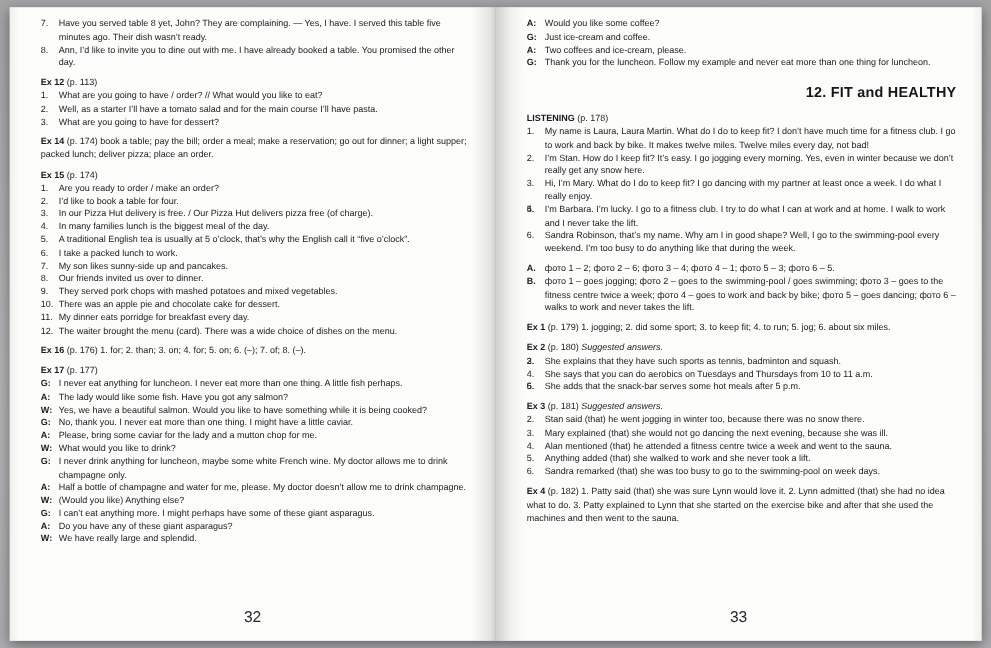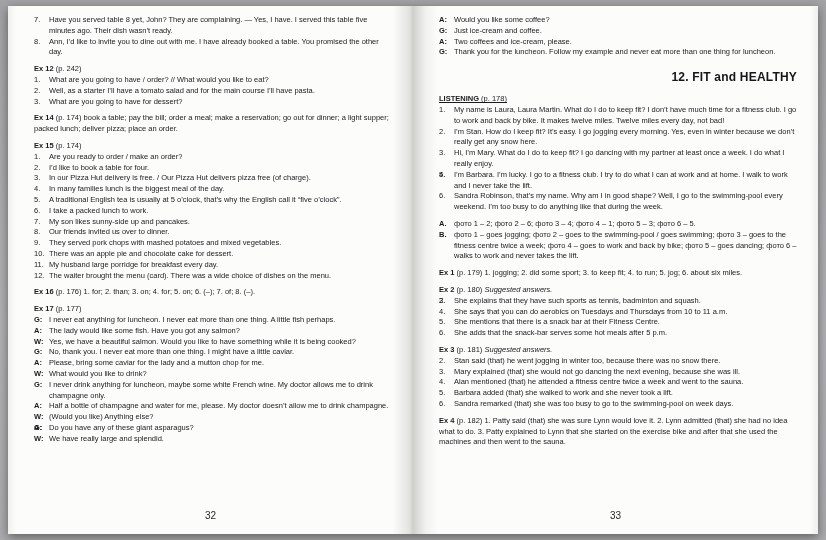--- a/index.html
+++ b/index.html
@@ -21,68 +21,68 @@
     font-size:7.5px;line-height:10.8px;color:#1b1b1d;
   }
   .block{position:relative;}
   .item,.dialog,.lettered{padding-left:15px;}
   .label{position:absolute;left:0;top:0;}
   .dialog .label,.lettered .label{font-weight:bold;}
   .b{font-weight:bold;}
   .i{font-style:italic;}
   .gap{margin-top:6px;}
   .ex{margin-top:6px;}
-  .section{margin-top:5px;text-decoration:underline;}
+  .section{margin-top:5px;}
   .chapter{
     font-size:12px;font-weight:bold;text-align:right;
     margin:11px 0 9px 0;line-height:16px;letter-spacing:.2px;color:#161618;
   }
   .page-number{
     position:absolute;bottom:13px;left:0;width:100%;
-    text-align:center;font-size:10px;color:#29292b;
+    text-align:center;font-size:13px;color:#29292b;
   }
 </style>
 </head>
 <body>
 
 <div class="spread">
   <div class="page page-left">
     <div class="content">
         <div class="block item"><span class="label">7.</span><span>Have you served table 8 yet, John? They are complaining. — Yes, I have. I served this table five minutes ago. Their dish wasn’t ready.</span></div>
         <div class="block item"><span class="label">8.</span><span>Ann, I’d like to invite you to dine out with me. I have already booked a table. You promised the other day.</span></div>
-        <div class="block ex"><span class="b">Ex 12</span><span> (p. 242)</span></div>
+        <div class="block ex"><span class="b">Ex 12</span><span> (p. 113)</span></div>
         <div class="block item"><span class="label">1.</span><span>What are you going to have / order? // What would you like to eat?</span></div>
         <div class="block item"><span class="label">2.</span><span>Well, as a starter I’ll have a tomato salad and for the main course I’ll have pasta.</span></div>
         <div class="block item"><span class="label">3.</span><span>What are you going to have for dessert?</span></div>
         <div class="block ex"><span class="b">Ex 14</span><span> (p. 174) book a table; pay the bill; order a meal; make a reservation; go out for dinner; a light supper; packed lunch; deliver pizza; place an order.</span></div>
         <div class="block ex"><span class="b">Ex 15</span><span> (p. 174)</span></div>
         <div class="block item"><span class="label">1.</span><span>Are you ready to order / make an order?</span></div>
         <div class="block item"><span class="label">2.</span><span>I’d like to book a table for four.</span></div>
         <div class="block item"><span class="label">3.</span><span>In our Pizza Hut delivery is free. / Our Pizza Hut delivers pizza free (of charge).</span></div>
         <div class="block item"><span class="label">4.</span><span>In many families lunch is the biggest meal of the day.</span></div>
         <div class="block item"><span class="label">5.</span><span>A traditional English tea is usually at 5 o’clock, that’s why the English call it “five o’clock”.</span></div>
         <div class="block item"><span class="label">6.</span><span>I take a packed lunch to work.</span></div>
         <div class="block item"><span class="label">7.</span><span>My son likes sunny-side up and pancakes.</span></div>
         <div class="block item"><span class="label">8.</span><span>Our friends invited us over to dinner.</span></div>
         <div class="block item"><span class="label">9.</span><span>They served pork chops with mashed potatoes and mixed vegetables.</span></div>
         <div class="block item"><span class="label">10.</span><span>There was an apple pie and chocolate cake for dessert.</span></div>
-        <div class="block item"><span class="label">11.</span><span>My husband large porridge for breakfast every day.</span></div>
+        <div class="block item"><span class="label">11.</span><span>My dinner eats porridge for breakfast every day.</span></div>
         <div class="block item"><span class="label">12.</span><span>The waiter brought the menu (card). There was a wide choice of dishes on the menu.</span></div>
         <div class="block ex"><span class="b">Ex 16</span><span> (p. 176) 1. for; 2. than; 3. on; 4. for; 5. on; 6. (–); 7. of; 8. (–).</span></div>
         <div class="block ex"><span class="b">Ex 17</span><span> (p. 177)</span></div>
         <div class="block dialog"><span class="label">G:</span><span>I never eat anything for luncheon. I never eat more than one thing. A little fish perhaps.</span></div>
         <div class="block dialog"><span class="label">A:</span><span>The lady would like some fish. Have you got any salmon?</span></div>
         <div class="block dialog"><span class="label">W:</span><span>Yes, we have a beautiful salmon. Would you like to have something while it is being cooked?</span></div>
         <div class="block dialog"><span class="label">G:</span><span>No, thank you. I never eat more than one thing. I might have a little caviar.</span></div>
         <div class="block dialog"><span class="label">A:</span><span>Please, bring some caviar for the lady and a mutton chop for me.</span></div>
         <div class="block dialog"><span class="label">W:</span><span>What would you like to drink?</span></div>
         <div class="block dialog"><span class="label">G:</span><span>I never drink anything for luncheon, maybe some white French wine. My doctor allows me to drink champagne only.</span></div>
         <div class="block dialog"><span class="label">A:</span><span>Half a bottle of champagne and water for me, please. My doctor doesn’t allow me to drink champagne.</span></div>
         <div class="block dialog"><span class="label">W:</span><span>(Would you like) Anything else?</span></div>
-        <div class="block dialog"><span class="label">G:</span></div>
+        <div class="block dialog"><span class="label">G:</span><span>I can’t eat anything more. I might perhaps have some of these giant asparagus.</span></div>
         <div class="block dialog"><span class="label">A:</span><span>Do you have any of these giant asparagus?</span></div>
         <div class="block dialog"><span class="label">W:</span><span>We have really large and splendid.</span></div>
       </div>
     <div class="page-number">32</div>
   </div>
   <div class="page page-right">
     <div class="content">
         <div class="block dialog"><span class="label">A:</span><span>Would you like some coffee?</span></div>
         <div class="block dialog"><span class="label">G:</span><span>Just ice-cream and coffee.</span></div>
         <div class="block dialog"><span class="label">A:</span><span>Two coffees and ice-cream, please.</span></div>
@@ -95,25 +95,25 @@
         <div class="block item"><span class="label">4.</span></div>
         <div class="block item"><span class="label">5.</span><span>I’m Barbara. I’m lucky. I go to a fitness club. I try to do what I can at work and at home. I walk to work and I never take the lift.</span></div>
         <div class="block item"><span class="label">6.</span><span>Sandra Robinson, that’s my name. Why am I in good shape? Well, I go to the swimming-pool every weekend. I’m too busy to do anything like that during the week.</span></div>
         <div class="block lettered gap"><span class="label">A.</span><span>фото 1 – 2; фото 2 – 6; фото 3 – 4; фото 4 – 1; фото 5 – 3; фото 6 – 5.</span></div>
         <div class="block lettered"><span class="label">B.</span><span>фото 1 – goes jogging; фото 2 – goes to the swimming-pool / goes swimming; фото 3 – goes to the fitness centre twice a week; фото 4 – goes to work and back by bike; фото 5 – goes dancing; фото 6 – walks to work and never takes the lift.</span></div>
         <div class="block ex"><span class="b">Ex 1</span><span> (p. 179) 1. jogging; 2. did some sport; 3. to keep fit; 4. to run; 5. jog; 6. about six miles.</span></div>
         <div class="block ex"><span class="b">Ex 2</span><span> (p. 180) </span><span class="i">Suggested answers.</span></div>
         <div class="block item"><span class="label">2.</span></div>
         <div class="block item"><span class="label">3.</span><span>She explains that they have such sports as tennis, badminton and squash.</span></div>
         <div class="block item"><span class="label">4.</span><span>She says that you can do aerobics on Tuesdays and Thursdays from 10 to 11 a.m.</span></div>
-        <div class="block item"><span class="label">5.</span><span>She mentions that there is a snack bar at their Fitness Centre.</span></div>
+        <div class="block item"><span class="label">5.</span></div>
         <div class="block item"><span class="label">6.</span><span>She adds that the snack-bar serves some hot meals after 5 p.m.</span></div>
         <div class="block ex"><span class="b">Ex 3</span><span> (p. 181) </span><span class="i">Suggested answers.</span></div>
         <div class="block item"><span class="label">2.</span><span>Stan said (that) he went jogging in winter too, because there was no snow there.</span></div>
         <div class="block item"><span class="label">3.</span><span>Mary explained (that) she would not go dancing the next evening, because she was ill.</span></div>
         <div class="block item"><span class="label">4.</span><span>Alan mentioned (that) he attended a fitness centre twice a week and went to the sauna.</span></div>
-        <div class="block item"><span class="label">5.</span><span>Barbara added (that) she walked to work and she never took a lift.</span></div>
+        <div class="block item"><span class="label">5.</span><span>Anything added (that) she walked to work and she never took a lift.</span></div>
         <div class="block item"><span class="label">6.</span><span>Sandra remarked (that) she was too busy to go to the swimming-pool on week days.</span></div>
         <div class="block ex"><span class="b">Ex 4</span><span> (p. 182) 1. Patty said (that) she was sure Lynn would love it. 2. Lynn admitted (that) she had no idea what to do. 3. Patty explained to Lynn that she started on the exercise bike and after that she used the machines and then went to the sauna.</span></div>
       </div>
     <div class="page-number">33</div>
   </div>
 </div>
 
 </body></html>

